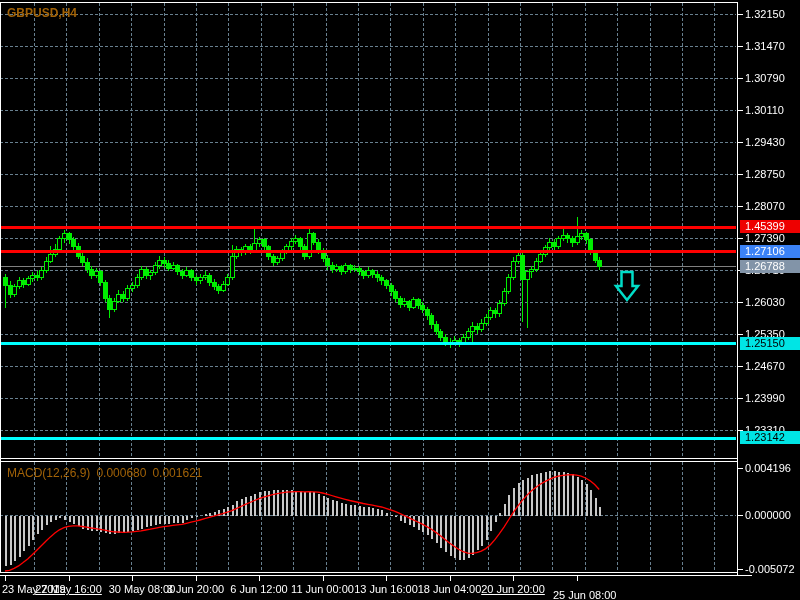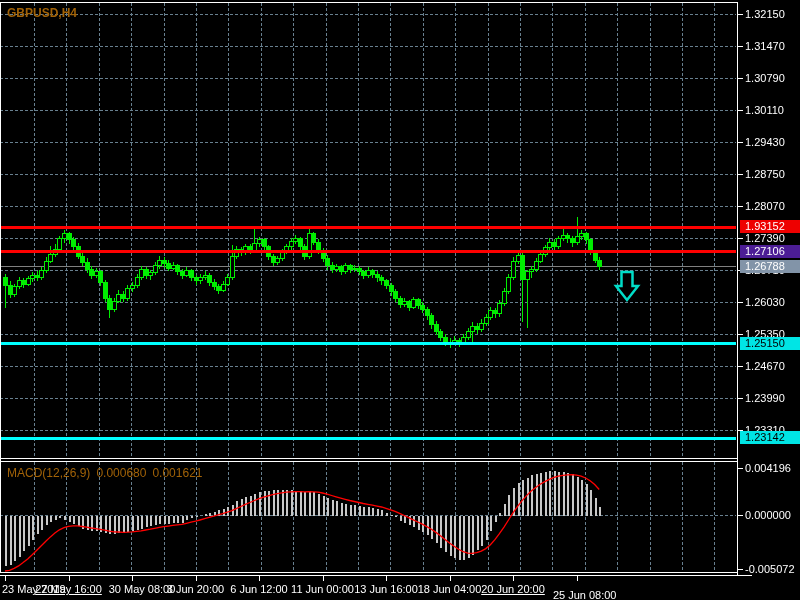--- a/index.html
+++ b/index.html
@@ -570,18 +570,18 @@
       <div class="ax-label" style="top: 583px; left: 346px; width: 80px; text-align: center;">13 Jun 16:00</div>
       <div class="ax-label" style="top: 583px; left: 409.5px; width: 80px; text-align: center;">18 Jun 04:00</div>
       <div class="ax-label" style="top: 583px; left: 473px; width: 80px; text-align: center; text-decoration: underline;">20 Jun 20:00</div>
       <div class="ax-label" style="top: 589px; left: 536.5px; width: 80px; text-align: right;">25 Jun 08:00</div>
     </div>
   <div id="macd-axis">
       <div class="ax-label" style="top: 462px; left: 745px;">0.004196</div>
       <div class="ax-label" style="top: 509px; left: 745px;">0.000000</div>
       <div class="ax-label" style="top: 563px; left: 745px;">-0.005072</div>
     </div>
-  <div class="badge" style="top: 220px; background: rgb(238, 0, 0); color: rgb(255, 255, 255);">1.93152</div>
-  <div class="badge" style="top: 245px; background: #4c1d95; color: rgb(255, 255, 255);">1.27106</div>
+  <div class="badge" style="top: 220px; background: rgb(238, 0, 0); color: rgb(255, 255, 255);">1.45399</div>
+  <div class="badge" style="top: 245px; background: #3b82f6; color: rgb(255, 255, 255);">1.27106</div>
   <div class="badge" style="top: 260px; background: rgb(130, 148, 168); color: rgb(255, 255, 255);">1.26788</div>
   <div class="badge" style="top: 337px; background: rgb(0, 229, 229); color: rgb(0, 0, 0);">1.25150</div>
   <div class="badge" style="top: 431px; background: rgb(0, 229, 229); color: rgb(0, 0, 0);">1.23142</div>
 </div>
 
 </body></html>

